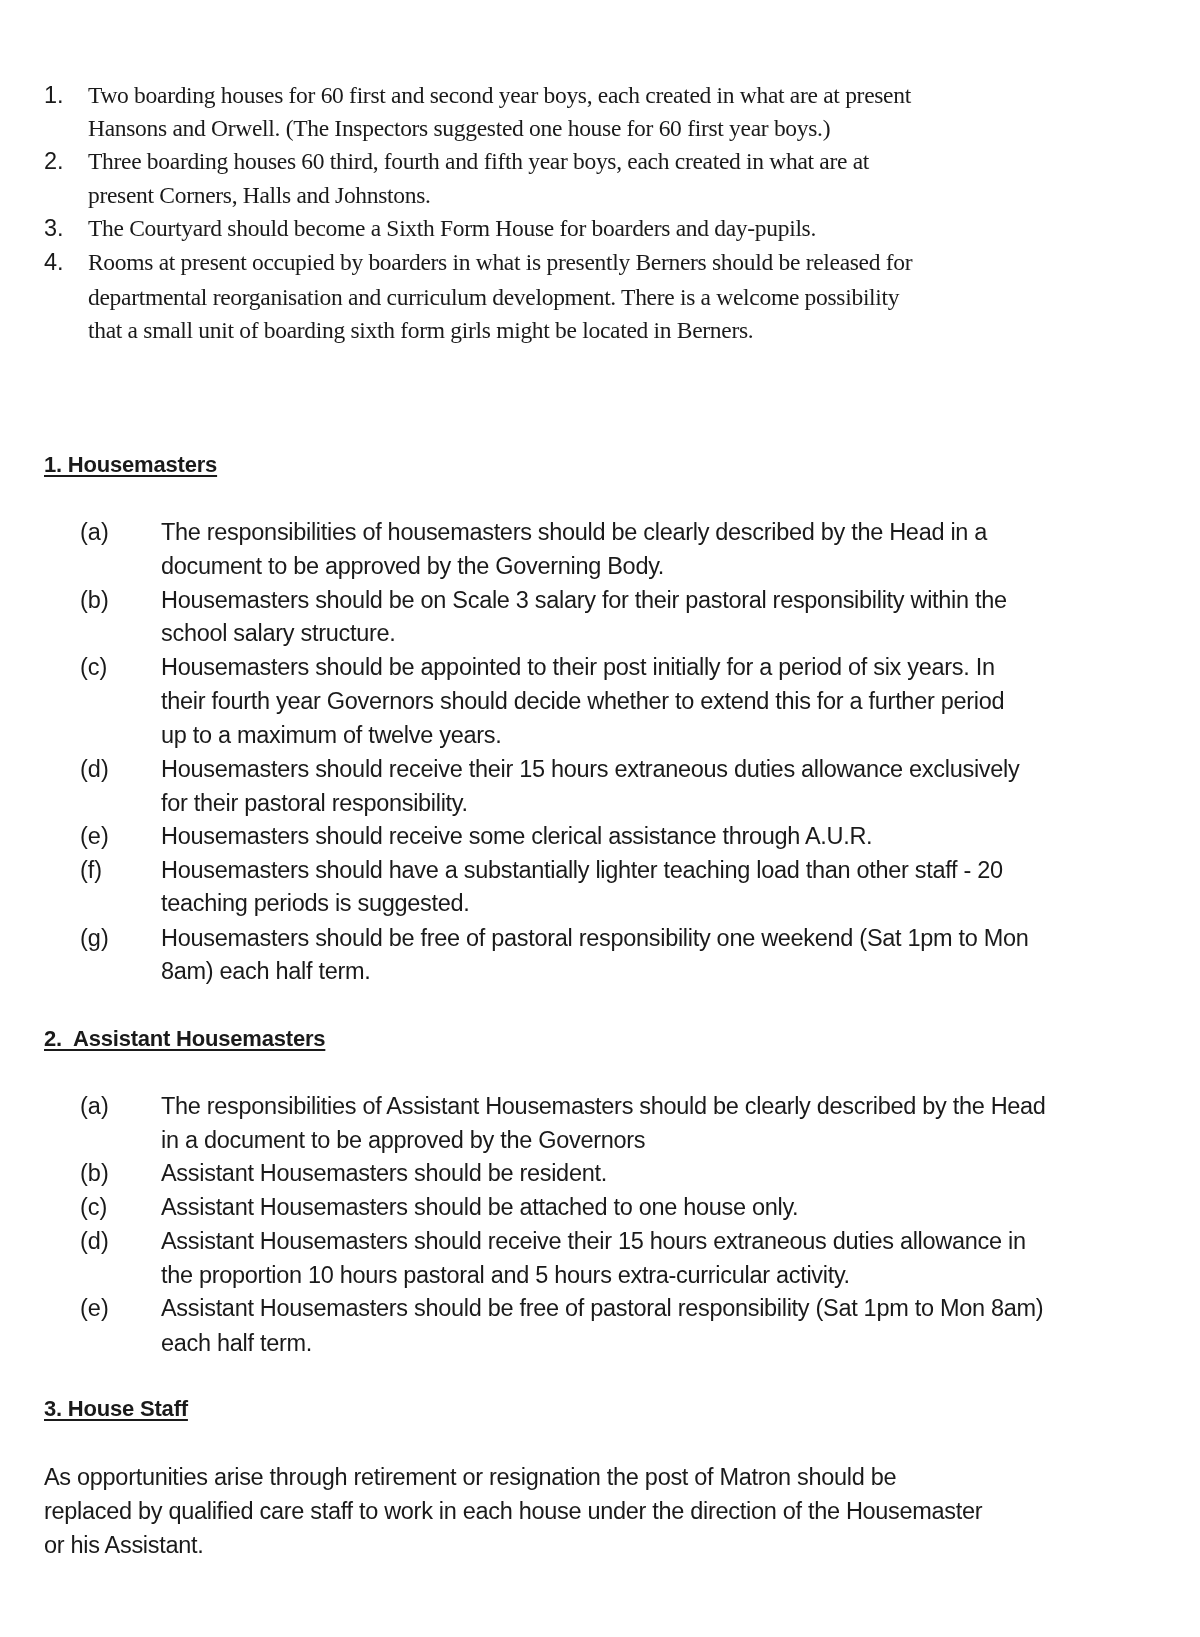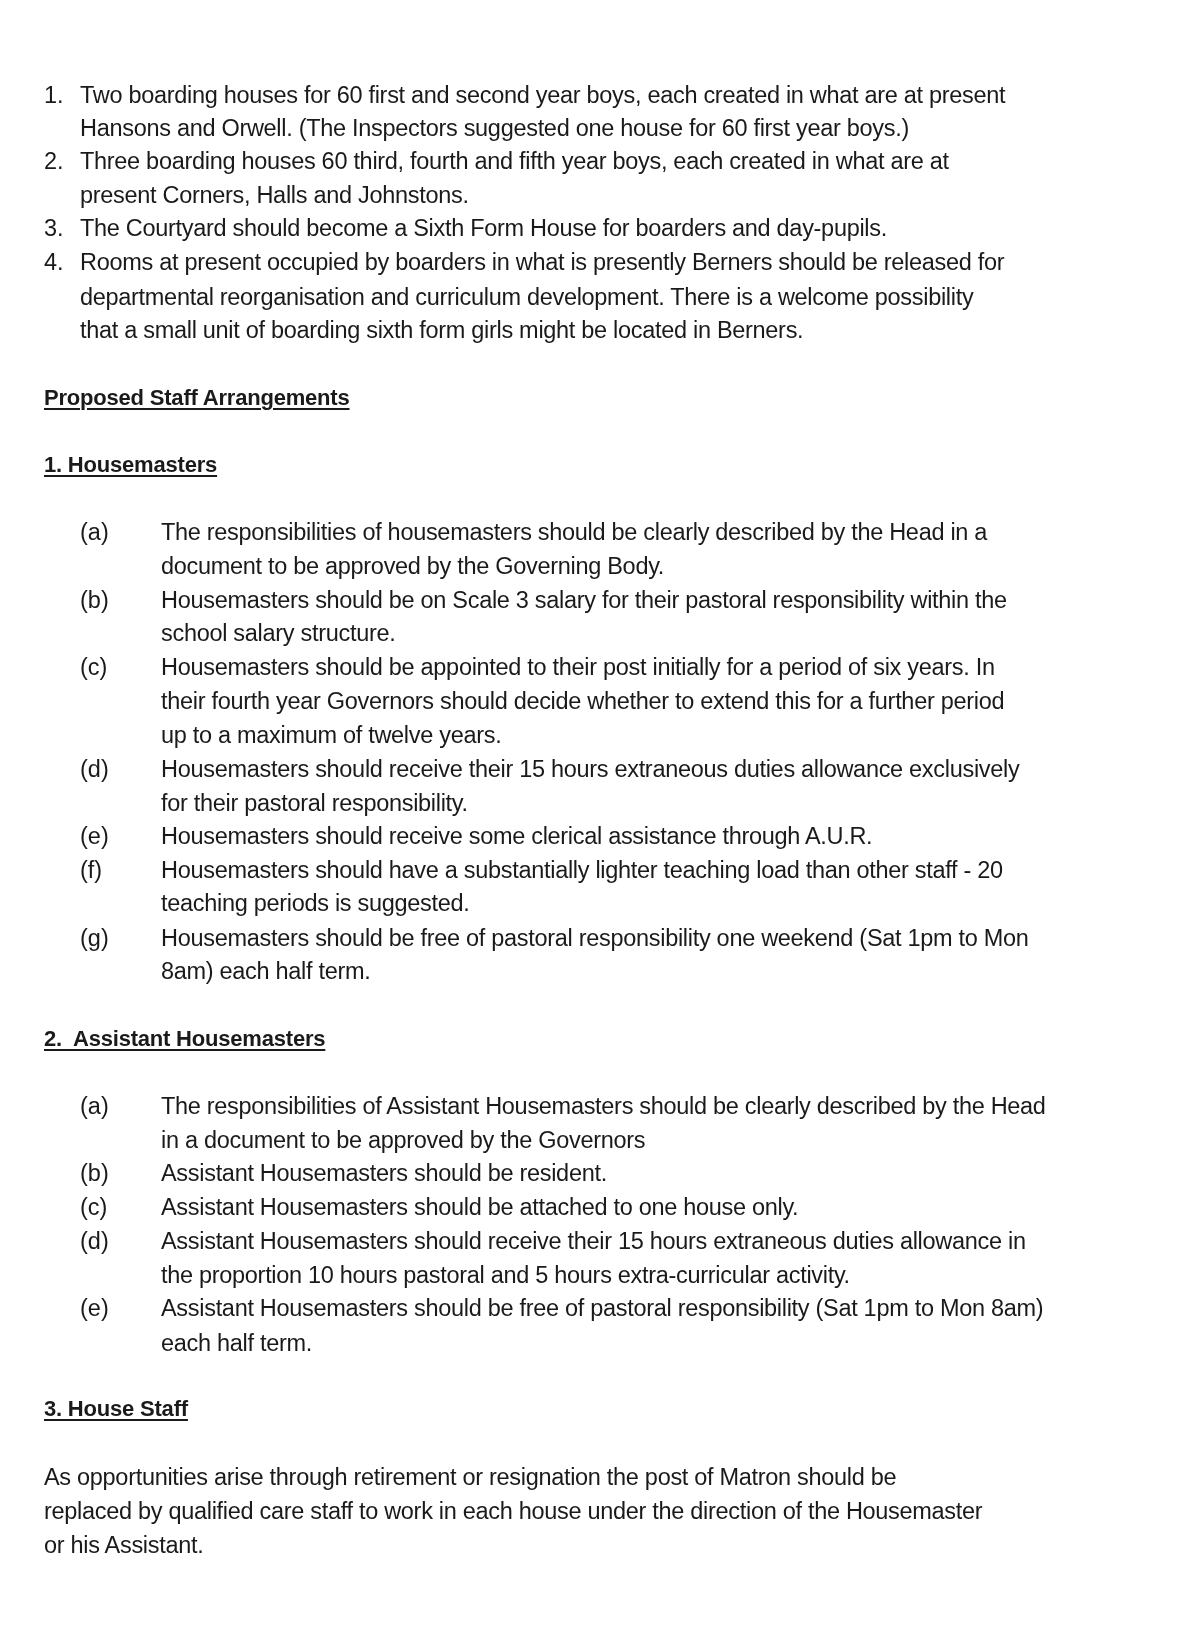--- a/index.html
+++ b/index.html
@@ -41,21 +41,21 @@
       white-space: nowrap;
       letter-spacing: -0.3px;
     }
     .marker {
       position: absolute;
       font-size: 23.5px;
       line-height: 30px;
       white-space: nowrap;
     }
     .num-marker { left: 44px; }
-    .num-text { left: 80px; }
+    .num-text { left: 88px; font-family: Liberation Serif, serif; }
     .alpha-marker { left: 80px; }
     .alpha-text { left: 124px; margin-left: 37px; }
     .para-text { left: 44px; }
   </style>
 </head>
 <body>
 
 <div class="page">
 
 
@@ -75,21 +75,20 @@
       <span class="line num-text" style="top:213px;">The Courtyard should become a Sixth Form House for boarders and day-pupils.</span>
     </div>
     <div>
       <span class="marker num-marker" style="top:247px;">4.</span>
       <span class="line num-text" style="top:247px;">Rooms at present occupied by boarders in what is presently Berners should be released for</span>
       <span class="line num-text" style="top:282px;">departmental reorganisation and curriculum development. There is a welcome possibility</span>
       <span class="line num-text" style="top:315px;">that a small unit of boarding sixth form girls might be located in Berners.</span>
     </div>
   </section>
 
-  <div class="heading" style="top:383px;">Proposed Staff Arrangements</div>
 
   <div class="heading" style="top:450px;">1. Housemasters</div>
 
   <section>
     <div>
       <span class="marker alpha-marker" style="top:517px;">(a)</span>
       <span class="line alpha-text" style="top:517px;">The responsibilities of housemasters should be clearly described by the Head in a</span>
       <span class="line alpha-text" style="top:551px;">document to be approved by the Governing Body.</span>
     </div>
     <div>

